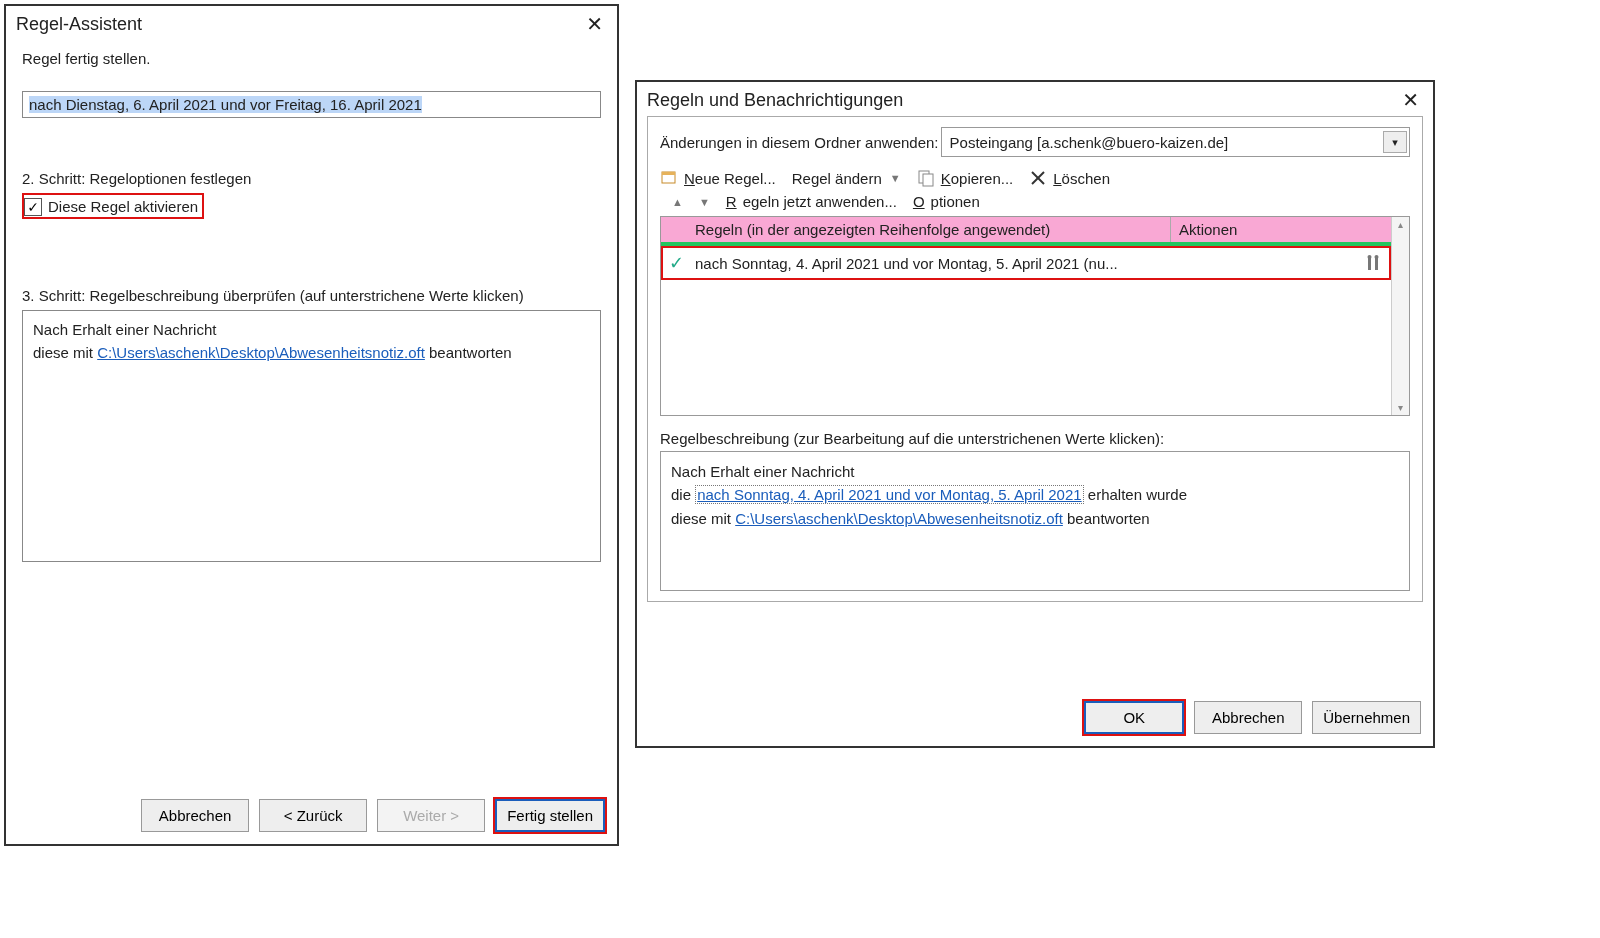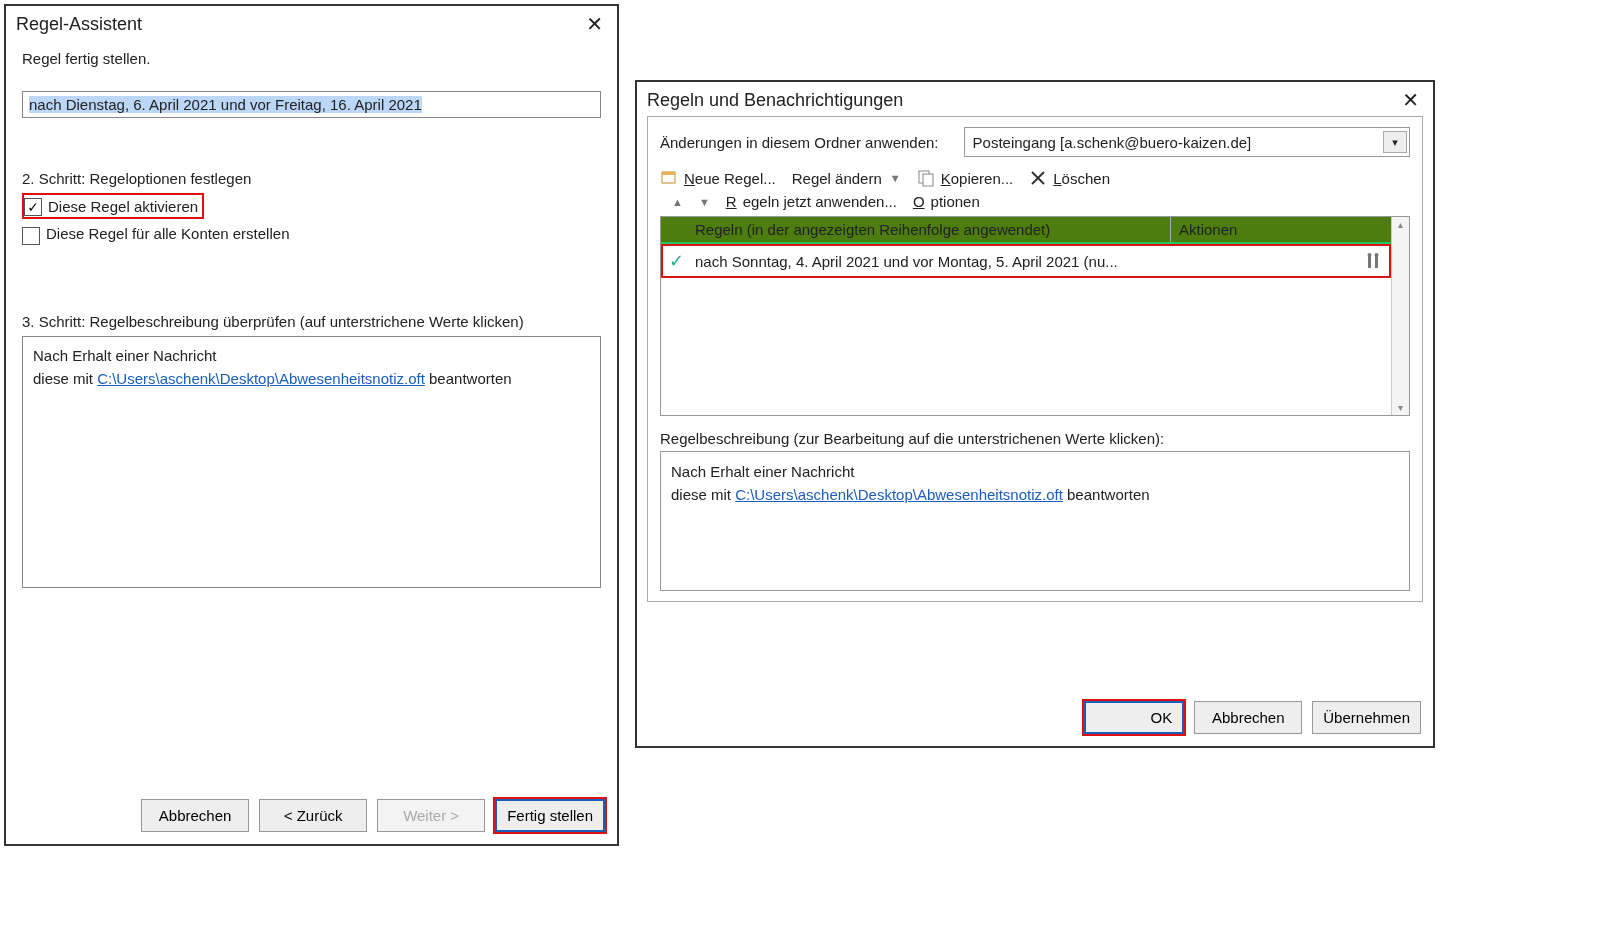--- a/index.html
+++ b/index.html
@@ -71,40 +71,40 @@
     margin: 10px 10px 0 14px; display: flex; gap: 0;
   }
   .tab {
     border: 1px solid #aaa; border-bottom: none;
     padding: 6px 12px; font-size: 15px; background:#fff; position:relative; top:1px;
   }
   .tab.inactive { background:#f4f4f4; border-bottom:1px solid #aaa; top:0;}
   .panel {
     margin: 0 10px; border: 1px solid #aaa; padding: 10px 12px;
   }
-  .apply-row { display:flex; align-items:center; gap:25px; margin-bottom:12px;}
+  .apply-row { display:flex; align-items:center; gap:2px; margin-bottom:12px;}
   .combo {
     flex:1; border:1px solid #999; display:flex; align-items:center; justify-content:space-between;
     padding:3px 2px 3px 8px; font-size:15px; background:#fff;
   }
   .combo-btn { width:24px; height:22px; border:1px solid #aaa; background:#eee; display:flex; align-items:center; justify-content:center; font-size:11px;}
   .toolbar { display:flex; align-items:center; gap:16px; margin-bottom:6px; flex-wrap:wrap;}
   .toolbar .titem { display:flex; align-items:center; gap:6px; cursor:pointer; font-size:15px;}
   .ul { text-decoration: underline; }
   .icon {
     width:18px; height:18px; display:inline-flex; align-items:center; justify-content:center;
   }
   .tri { font-size:11px; color:#777; }
   .tri.down::before{content:"▼";}
   .tri.up::before{content:"▲";}
   .rule-table {
     border:1px solid #999; margin-top:4px; height:200px; display:flex;
   }
   .rule-table-main { flex:1; display:flex; flex-direction:column; }
-  .rt-head { display:flex; border-bottom:2px solid #22c55e; background:#4d7c0f; font-size:15px;}
+  .rt-head { display:flex; border-bottom:4px solid #22c55e; background:#f9a8d4; font-size:15px;}
   .rt-h1 { flex:1; padding:4px 8px 4px 34px; border-right:1px solid #aaa;}
   .rt-h2 { width:220px; padding:4px 8px;}
   .rt-row { display:flex; align-items:center; gap:6px; padding:4px 6px; border:2px solid #d11; margin: 0; }
   .rt-chk { width:20px; color:#2a8; font-size:18px;}
   .rt-name { flex:1; }
   .rt-actions { width:40px; display:flex; gap:2px; justify-content:flex-end; }
   .rule-scroll { width:18px; border-left:1px solid #ccc; background:#f4f4f4; display:flex; flex-direction:column; justify-content:space-between; align-items:center; font-size:10px; color:#888; padding:2px 0;}
   .rule-desc-lbl { margin:14px 0 4px 0; }
   .rule-desc-box { border:1px solid #999; padding:8px 10px; height:140px; font-size:15px; line-height:1.55; }
   .dotted { border:1px dotted #777; padding:0 1px;}
@@ -135,24 +135,20 @@
     <div class="step-label">2. Schritt: Regeloptionen festlegen</div>
 
 
     <div style="margin:6px 0;">
       <span class="chk-highlight">
         <span class="chk checked"></span>
         <span>Diese Regel aktivieren</span>
       </span>
     </div>
 
-    <div class="chk-row">
-      <span class="chk"></span>
-      <span>Diese Regel für alle Konten erstellen</span>
-    </div>
 
     <div style="height:48px"></div>
     <div class="step-label">3. Schritt: Regelbeschreibung überprüfen (auf unterstrichene Werte klicken)</div>
     <div class="desc-box">
       <div>Nach Erhalt einer Nachricht</div>
       <div>
         <span>diese mit </span><span class="link">C:\Users\aschenk\Desktop\Abwesenheitsnotiz.oft</span><span> beantworten</span>
       </div>
     </div>
   </div>
@@ -245,23 +241,26 @@
       <div class="rule-scroll">
         <span>▴</span>
         <span>▾</span>
       </div>
     </div>
 
     <div class="rule-desc-lbl">Regelbeschreibung (zur Bearbeitung auf die unterstrichenen Werte klicken):</div>
     <div class="rule-desc-box">
       <div>Nach Erhalt einer Nachricht</div>
       <div>
+        <span>die </span><span class="dotted"><span class="link">nach Sonntag, 4. April 2021 und vor Montag, 5. April 2021</span></span><span> erhalten wurde</span>
+      </div>
+      <div>
         <span>diese mit </span><span class="link">C:\Users\aschenk\Desktop\Abwesenheitsnotiz.oft</span><span> beantworten</span>
       </div>
     </div>
   </div>
 
   <div class="btn-row-right">
-    <button class="btn hl-redblue" style="min-width:100px;text-align:right;">OK</button>
+    <button class="btn hl-redblue" style="min-width:100px;">OK</button>
     <button class="btn">Abbrechen</button>
     <button class="btn">Übernehmen</button>
   </div>
 </div>
 
 </body></html>

